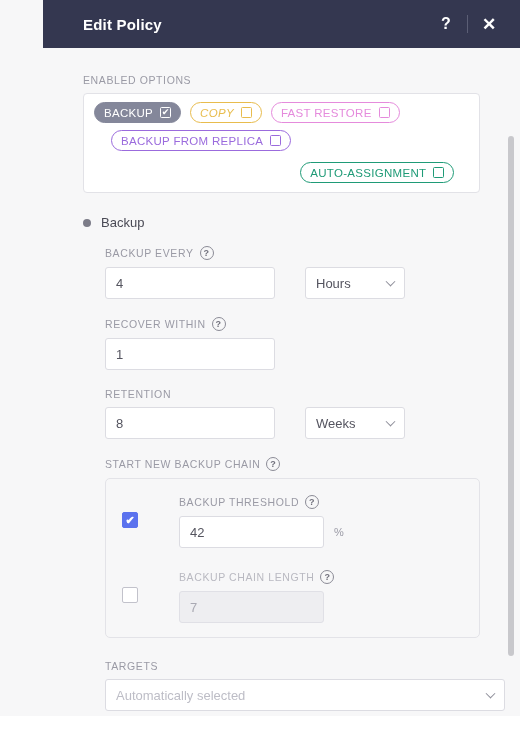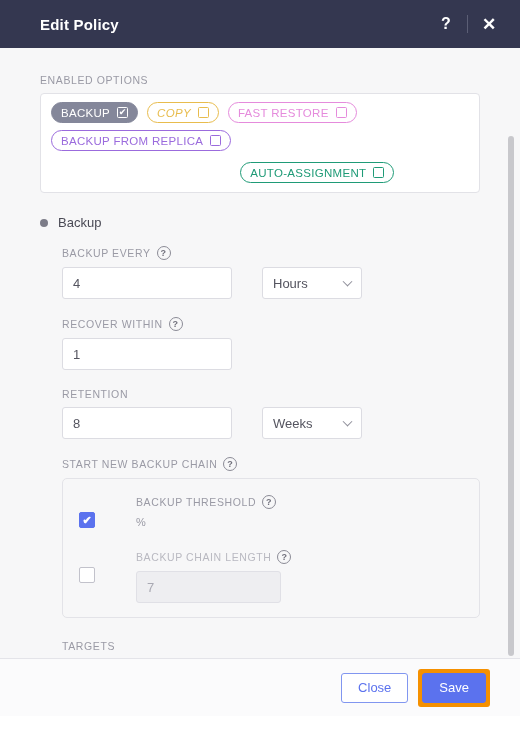--- a/index.html
+++ b/index.html
@@ -7,20 +7,21 @@
     width: 520px; height: 744px;
     font-family: "Liberation Sans", sans-serif;
     background: #ffffff;
     overflow: hidden;
   }
   .dialog {
     position: relative;
     width: 520px; height: 716px;
     display: flex; flex-direction: column;
     background: #f7f7f8;
+    padding-left: 43px;
   }
 
   
   .header {
     height: 48px; flex: 0 0 48px;
     background: #343750;
     display: flex; align-items: center;
     padding: 0 16px 0 40px;
     color: #ffffff;
   }
@@ -223,21 +224,21 @@
           <span class="cb">✔</span>
         </div>
         <div class="chip" style="color: rgb(232, 188, 77); border-color: rgb(232, 188, 77); font-style: italic;">
           <span>COPY</span>
           <span class="cb"></span>
         </div>
         <div class="chip" style="color: rgb(229, 139, 220); border-color: rgb(229, 139, 220);">
           <span>FAST RESTORE</span>
           <span class="cb"></span>
         </div>
-        <div class="chip" style="color: rgb(155, 107, 221); border-color: rgb(155, 107, 221);">
+        <div class="chip" style="color: rgb(155, 107, 221); border-color: rgb(155, 107, 221); margin-left: 17px;">
           <span>BACKUP FROM REPLICA</span>
           <span class="cb"></span>
         </div>
         <div class="chip" style="color: rgb(31, 155, 119); border-color: rgb(31, 155, 119); margin-top: 32px;">
           <span>AUTO-ASSIGNMENT</span>
           <span class="cb"></span>
         </div>
       </div>
 
     <div class="section-head">
@@ -302,20 +303,21 @@
       <div class="group-box">
 
         <div class="chk-row">
           <div class="checkbox checked">✔</div>
           <div class="chk-field">
             <div class="field-label">
               <span>BACKUP THRESHOLD</span>
               <span class="help-icon">?</span>
             </div>
             <div class="inline-input">
+              <input class="text-input" type="text" value="42" style="">
               <span class="unit">%</span>
             </div>
           </div>
         </div>
 
         <div class="chk-row">
           <div class="checkbox"></div>
           <div class="chk-field">
             <div class="field-label disabled">
               <span>BACKUP CHAIN LENGTH</span>
@@ -335,20 +337,14 @@
         </div>
         <div class="select-box placeholder-style" style="width:400px">
           <span>Automatically selected</span>
           <span class="caret"></span>
         </div>
       </div>
 
     </div>
   </div>
 
-  <div class="footer">
-    <button class="btn btn-close">Close</button>
-    <span class="save-wrap">
-      <button class="btn btn-save">Save</button>
-    </span>
-  </div>
 
 </div>
 
 </body></html>

